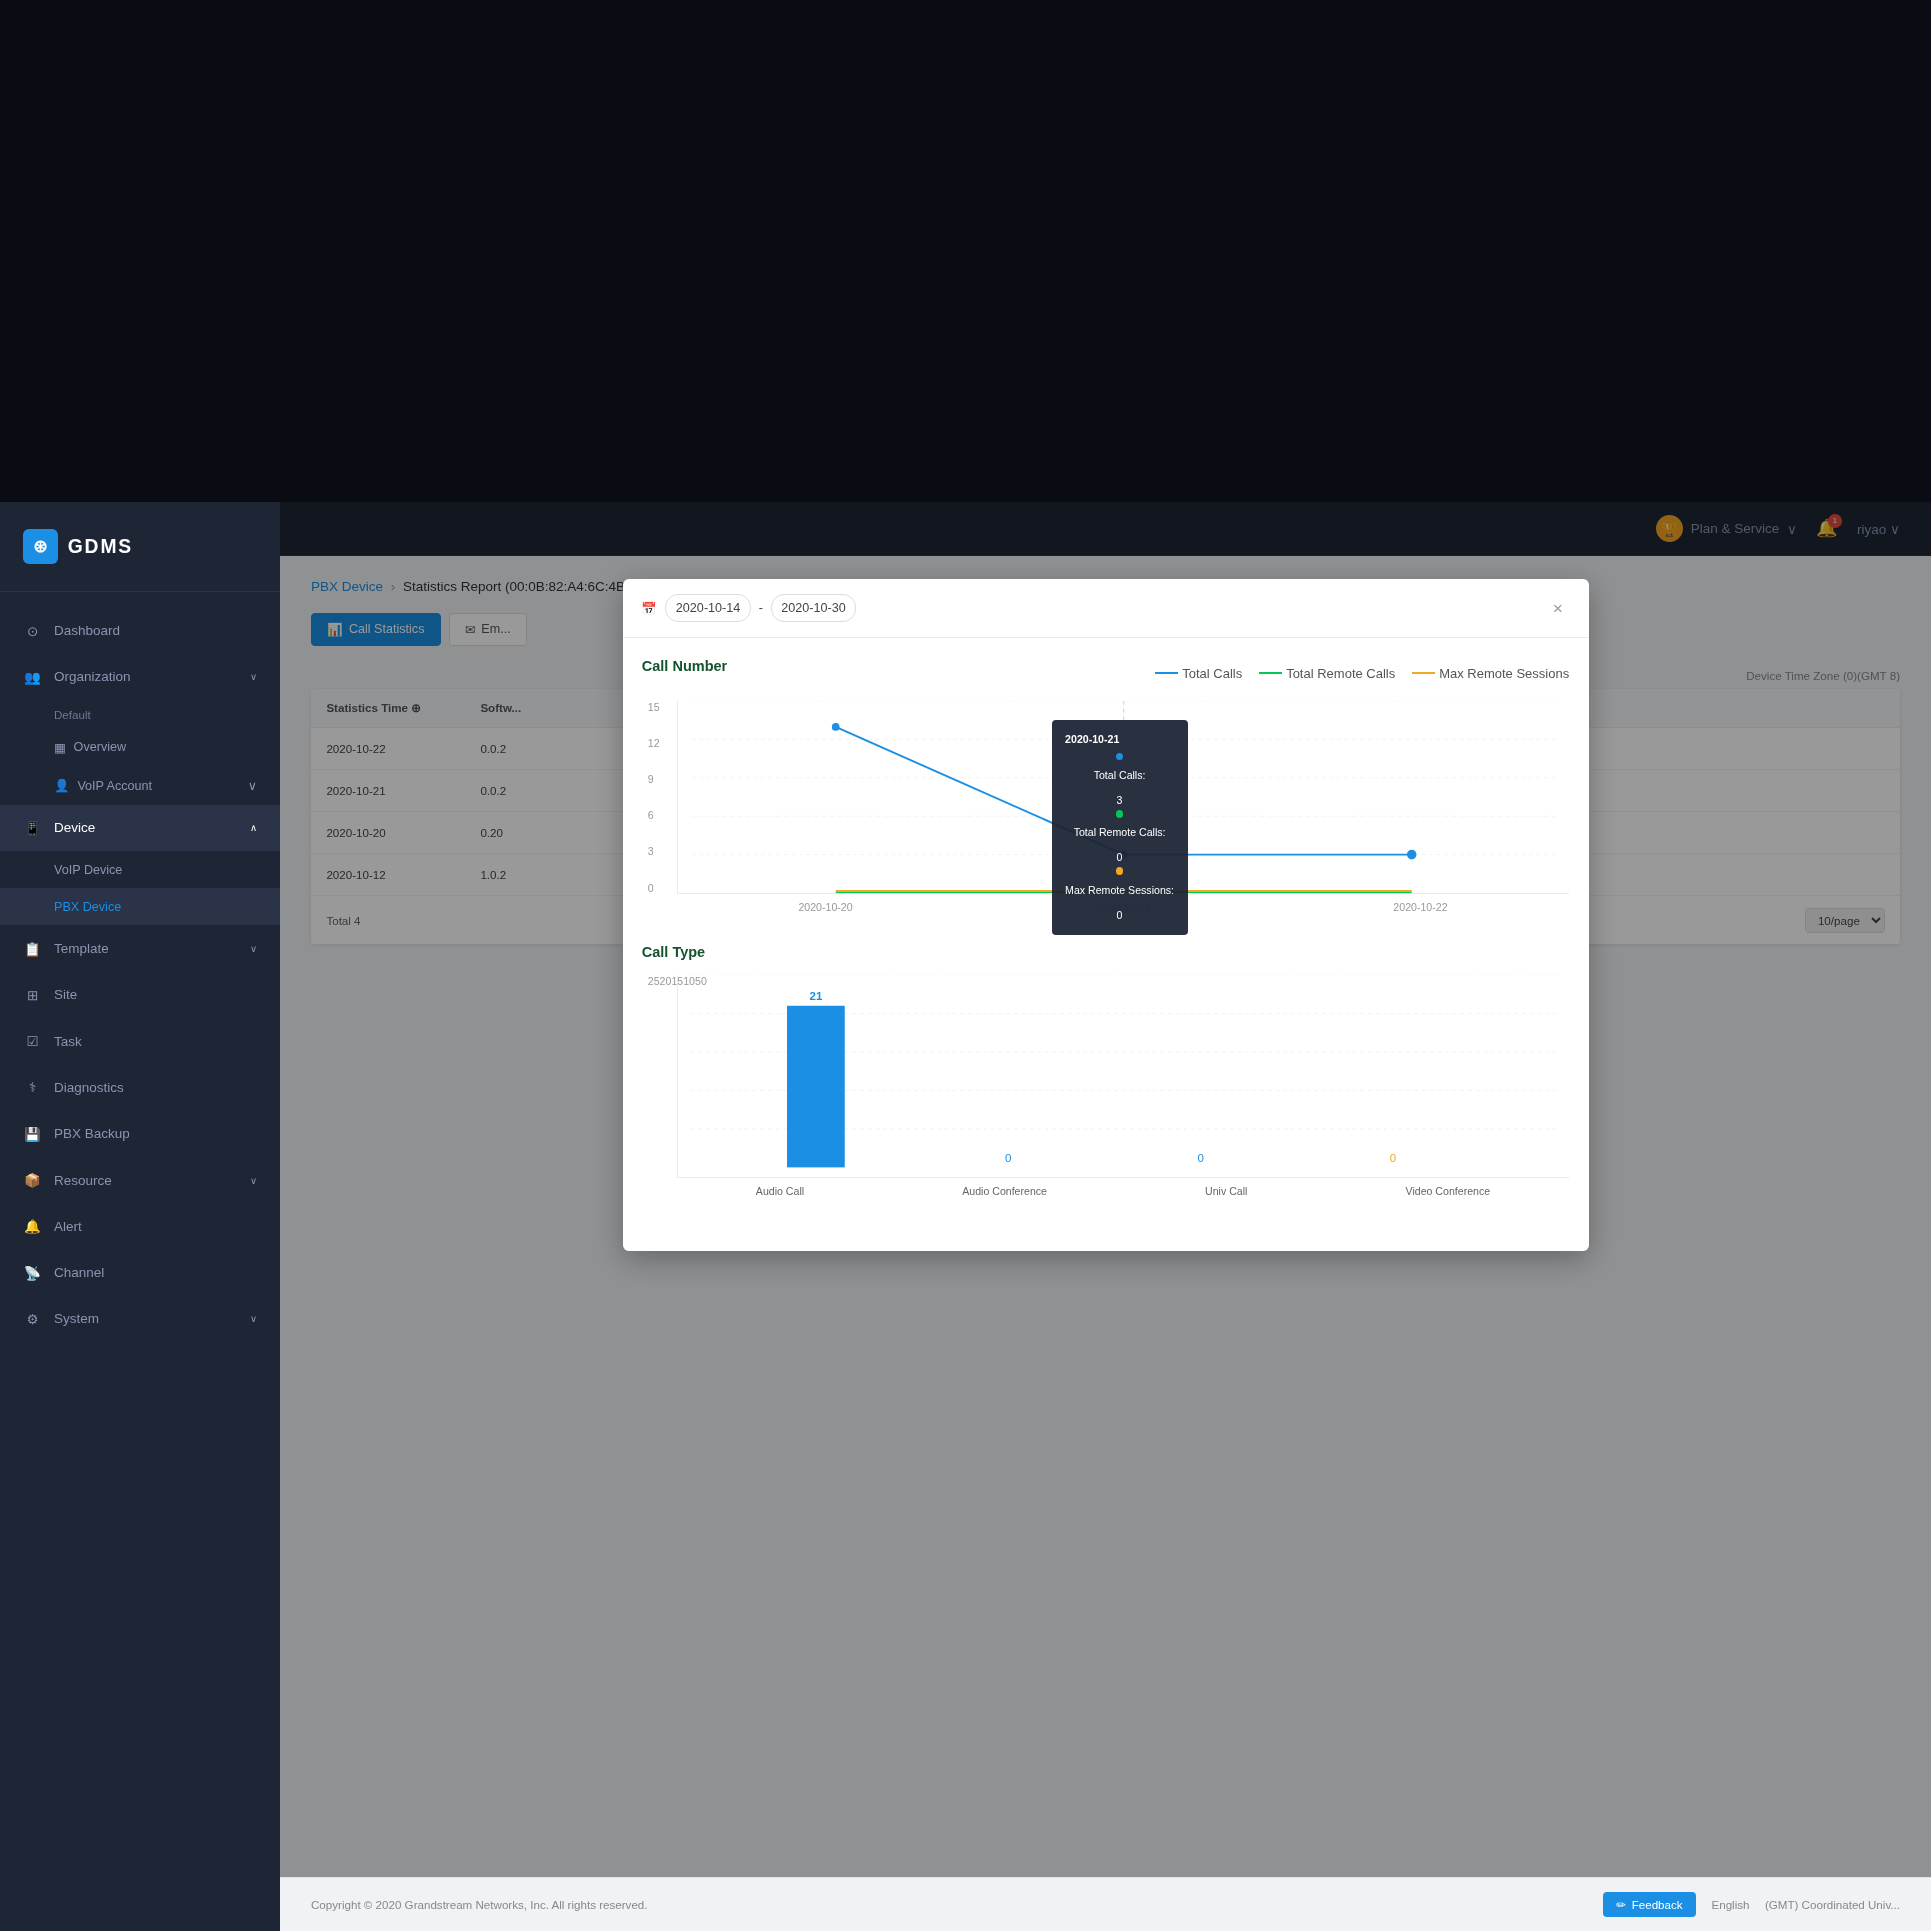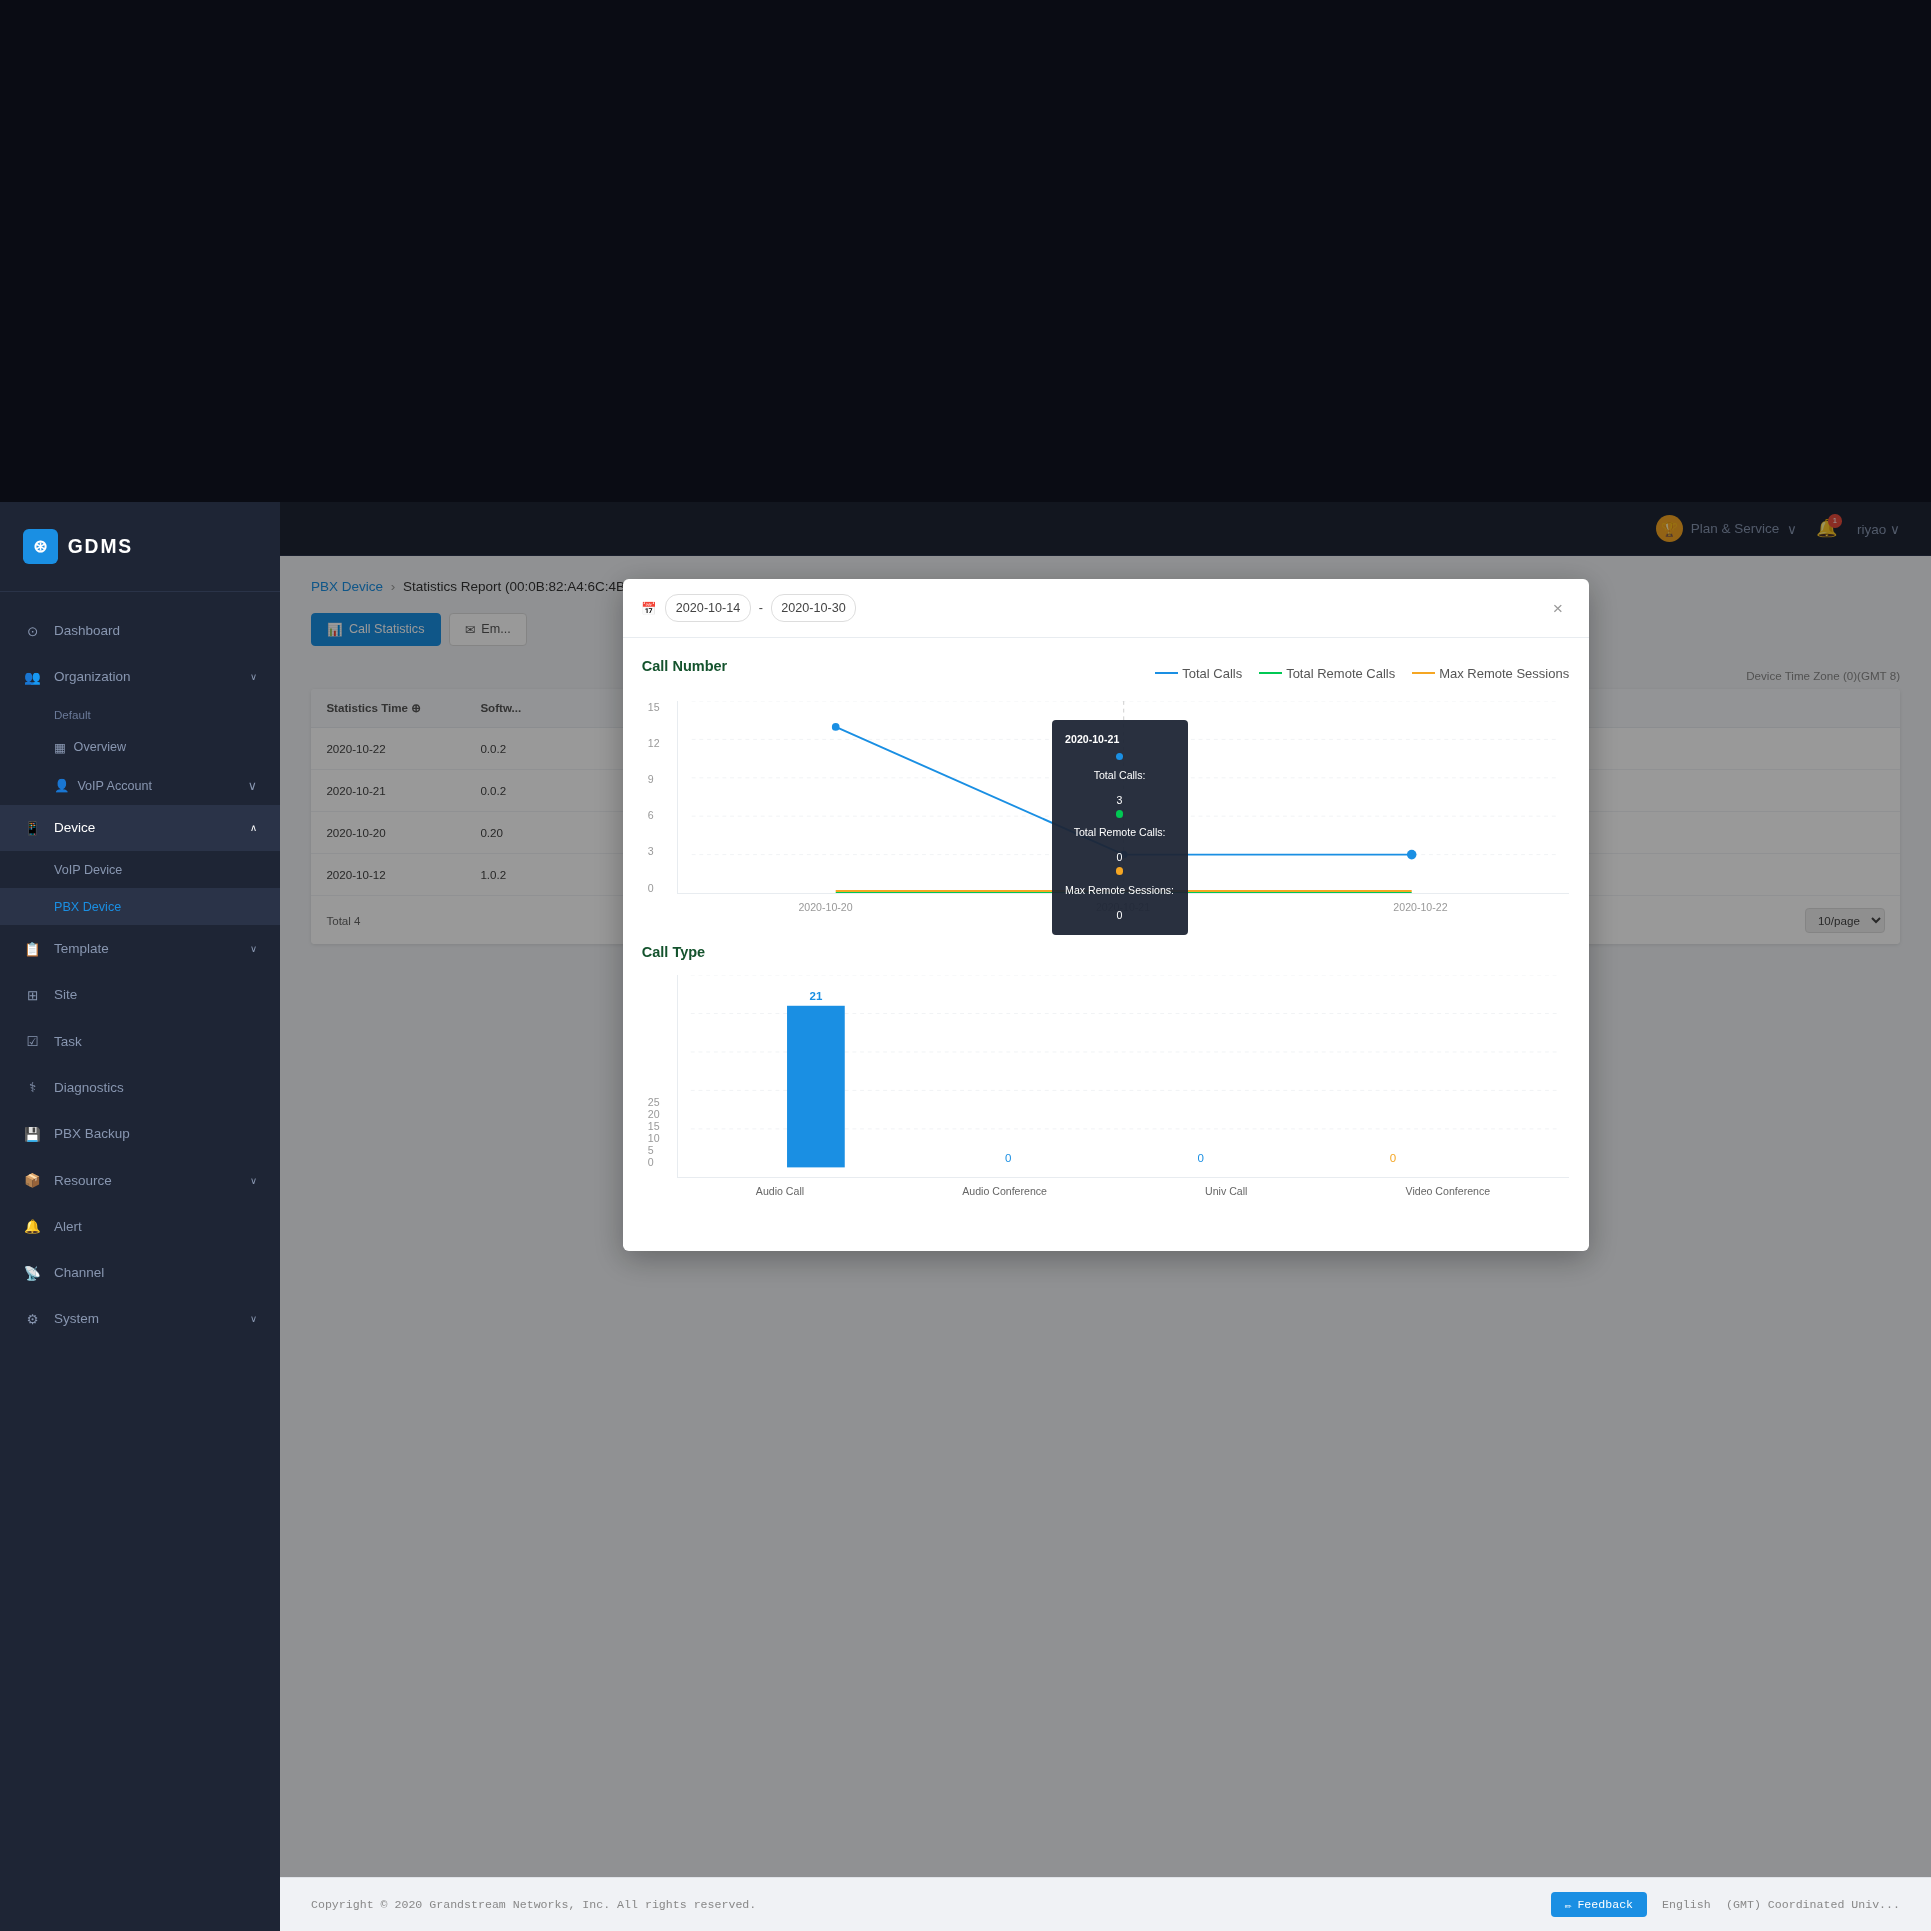--- a/index.html
+++ b/index.html
@@ -316,21 +316,20 @@
     .footer {
       height: 54px;
       background: #f0f2f5;
       display: flex;
       align-items: center;
       justify-content: space-between;
       padding: 0 31px;
       border-top: 1px solid #e0e3e8;
       font-size: 11.6px;
       color: #888;
-      font-family: Liberation Mono, monospace;
     }
 
     .footer-right {
       display: flex;
       align-items: center;
       gap: 15.4px;
     }
 
     .feedback-btn {
       display: flex;
@@ -824,21 +823,21 @@
           </div>
         </div>
       </div>
 
       <div class="chart-section">
         <div class="chart-title">Call Type</div>
 
         <div class="chart-wrapper">
           <div style="position:relative;">
             
-            <div style="position:absolute; left:-29px; top:0; height:193px; display:flex; flex-direction:column; justify-content:flex-end; font-size:10.6px; color:#999;">
+            <div style="position:absolute; left:-29px; top:0; height:193px; display:flex; flex-direction:row; justify-content:flex-start; font-size:10.6px; color:#999;">
               <span>25</span>
               <span>20</span>
               <span>15</span>
               <span>10</span>
               <span>5</span>
               <span>0</span>
             </div>
 
             
             <svg viewBox="0 0 900 210" height="203" width="100%" style="border-bottom:1px solid #e8ecf0; border-left:1px solid #e8ecf0;font-size:13px">

